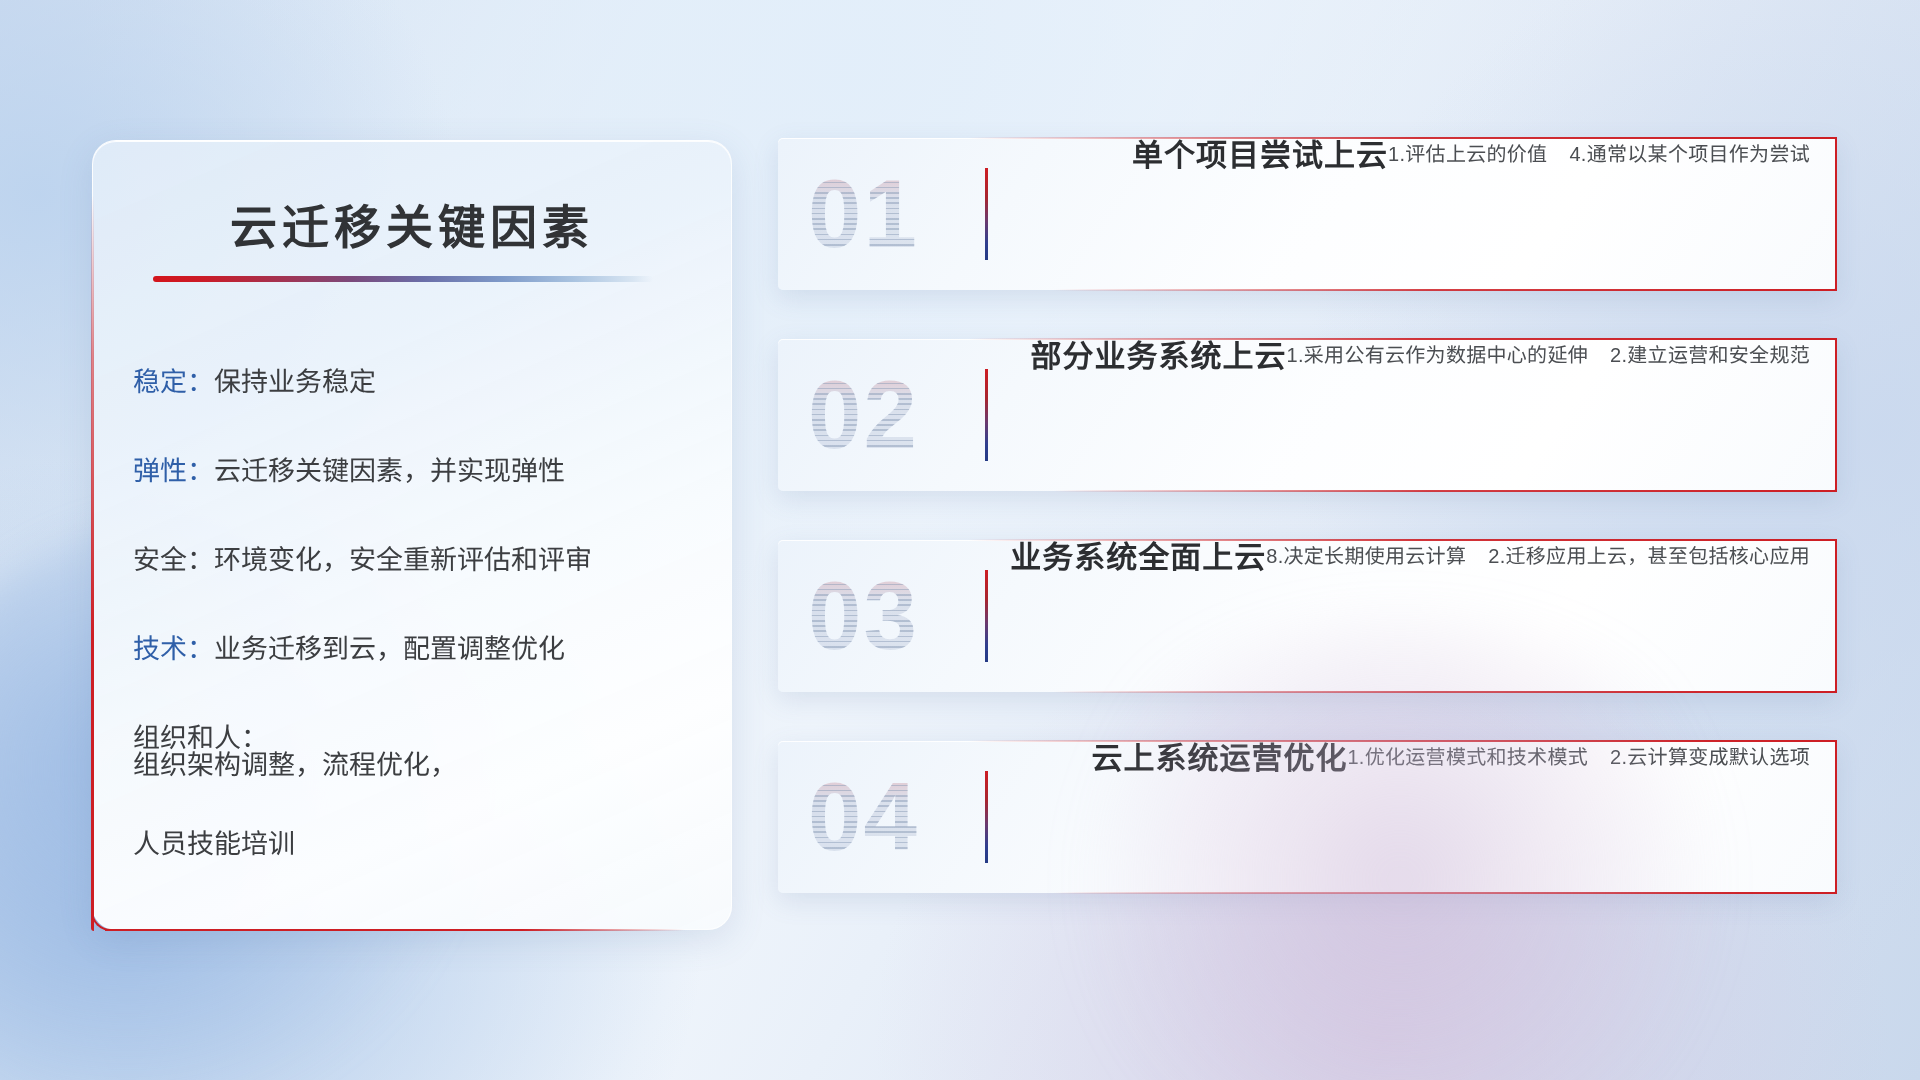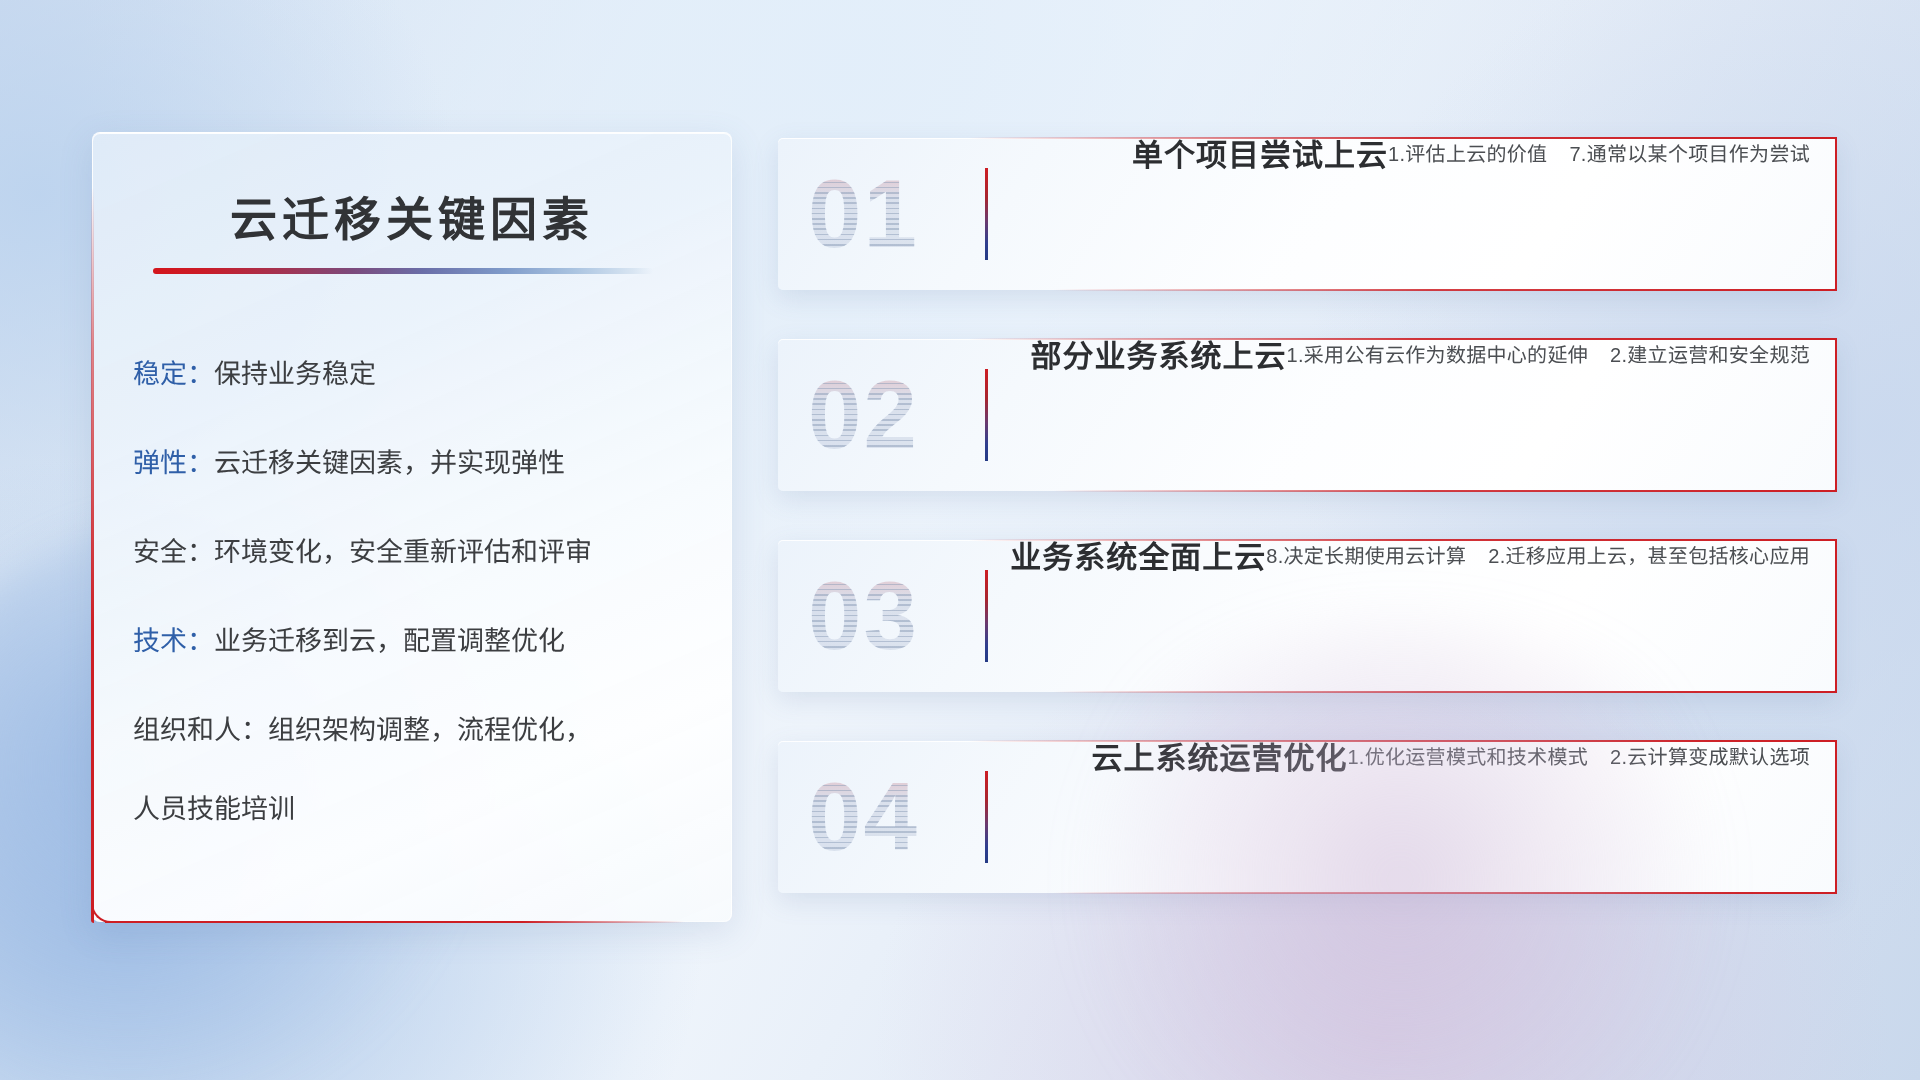--- a/index.html
+++ b/index.html
@@ -37,23 +37,23 @@
     position:absolute; left:1020px; top:620px;
     width:760px; height:520px; border-radius:50%;
     background:radial-gradient(circle at 50% 50%, rgba(206,186,216,0.55), rgba(206,186,216,0) 70%);
     filter:blur(26px);
     pointer-events:none;
   }
 
   
   .left-panel {
     position:absolute;
-    left:92px; top:132px;
+    left:92px; top:140px;
     width:640px; height:790px;
-    border-radius:8px;
+    border-radius:24px;
     background:linear-gradient(157deg,
         rgba(225,236,248,0.92) 0%,
         rgba(235,243,251,0.93) 30%,
         rgba(248,251,254,0.96) 58%,
         rgba(253,254,255,0.97) 78%,
         rgba(247,250,253,0.95) 100%);
     border:1px solid rgba(255,255,255,0.85);
     box-shadow:0 10px 34px rgba(90,120,165,0.16), inset 0 1px 0 rgba(255,255,255,0.9);
     overflow:visible;
   }
@@ -231,21 +231,21 @@
       <div class="factor-row">
         <span class="factor-label grey">安全：</span>
         <span class="factor-text">环境变化，安全重新评估和评审</span>
       </div>
 
       <div class="factor-row">
         <span class="factor-label blue">技术：</span>
         <span class="factor-text">业务迁移到云，配置调整优化</span>
       </div>
 
-      <div class="factor-row" style="margin-bottom:52px;">
+      <div class="factor-row" style="margin-bottom:52px;flex-direction:column;">
         <span class="factor-label grey">组织和人：</span>
         <span class="factor-text">组织架构调整，流程优化，</span>
       </div>
 
       <div class="factor-row">
         <span class="factor-label grey"></span>
         <span class="factor-text">人员技能培训</span>
       </div>
 
     </div>
@@ -255,21 +255,21 @@
 
     <article class="card">
       <span class="frame-top"></span>
       <span class="frame-right"></span>
       <span class="frame-bottom"></span>
       <span class="card-num">01</span>
       <span class="card-divider"></span>
       <div class="card-body">
         <h2 class="card-title">单个项目尝试上云</h2>
         <p class="card-desc">
-          <span>1.评估上云的价值</span><span class="gap"></span><span>7.通常以某个项目作为尝试</span>
+          <span>1.评估上云的价值</span><span class="gap"></span><span>4.通常以某个项目作为尝试</span>
         </p>
       </div>
     </article>
 
     <article class="card">
       <span class="frame-top"></span>
       <span class="frame-right"></span>
       <span class="frame-bottom"></span>
       <span class="card-num">02</span>
       <span class="card-divider"></span>

